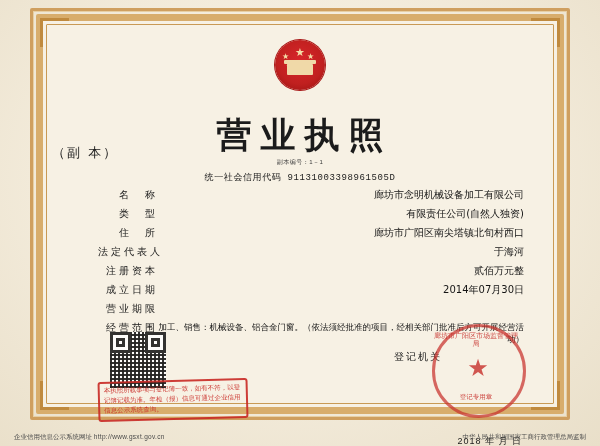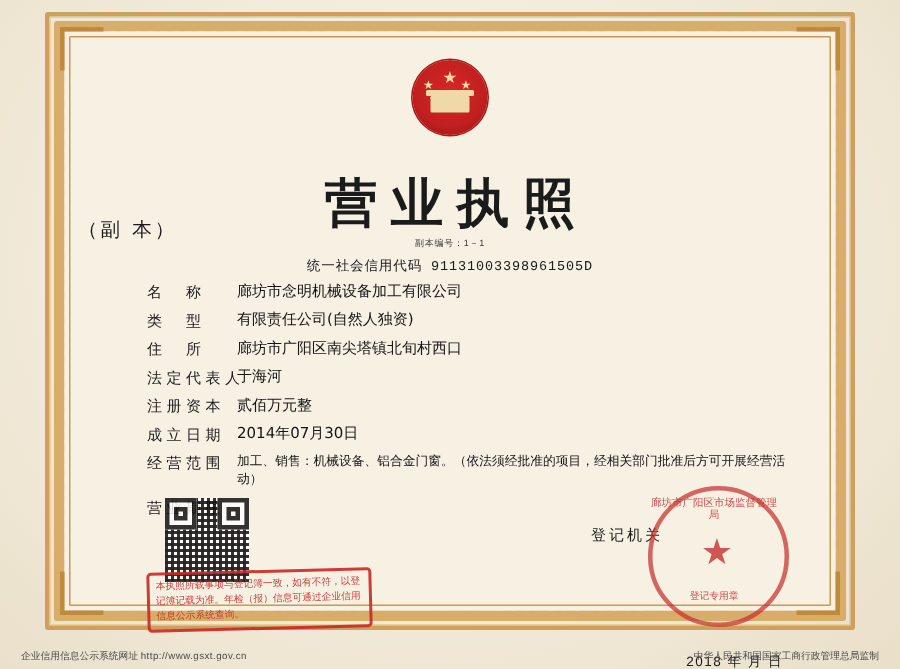--- a/index.html
+++ b/index.html
@@ -162,20 +162,21 @@
     letter-spacing: 0.6px;
     font-family: Liberation Mono, monospace;
   }
 
   
   .fields {
     position: absolute;
     top: 160px;
     left: 46px;
     right: 24px;
+    text-align: right;
   }
   .field-row {
     display: flex;
     align-items: flex-start;
     margin-bottom: 5px;
   }
   .field-label {
     width: 60px;
     flex: 0 0 60px;
     font-size: 10px;
@@ -364,27 +365,27 @@
         <div class="field-value">于海河</div>
       </div>
       <div class="field-row">
         <div class="field-label">注册资本</div>
         <div class="field-value">贰佰万元整</div>
       </div>
       <div class="field-row">
         <div class="field-label">成立日期</div>
         <div class="field-value">2014年07月30日</div>
       </div>
+      <div class="field-row">
+        <div class="field-label">营业期限</div>
+        <div class="field-value"></div>
+      </div>
       <div class="field-row scope">
         <div class="field-label">经营范围</div>
         <div class="field-value">加工、销售：机械设备、铝合金门窗。（依法须经批准的项目，经相关部门批准后方可开展经营活动）</div>
-      </div>
-      <div class="field-row">
-        <div class="field-label">营业期限</div>
-        <div class="field-value"></div>
       </div>
     </div>
 
     <div class="qr"></div>
 
     <div class="red-stamp">本执照所载事项与登记簿一致，如有不符，以登记簿记载为准。年检（报）信息可通过企业信用信息公示系统查询。</div>
 
     <div class="registrar-label">登记机关</div>
 
     <div class="seal">

